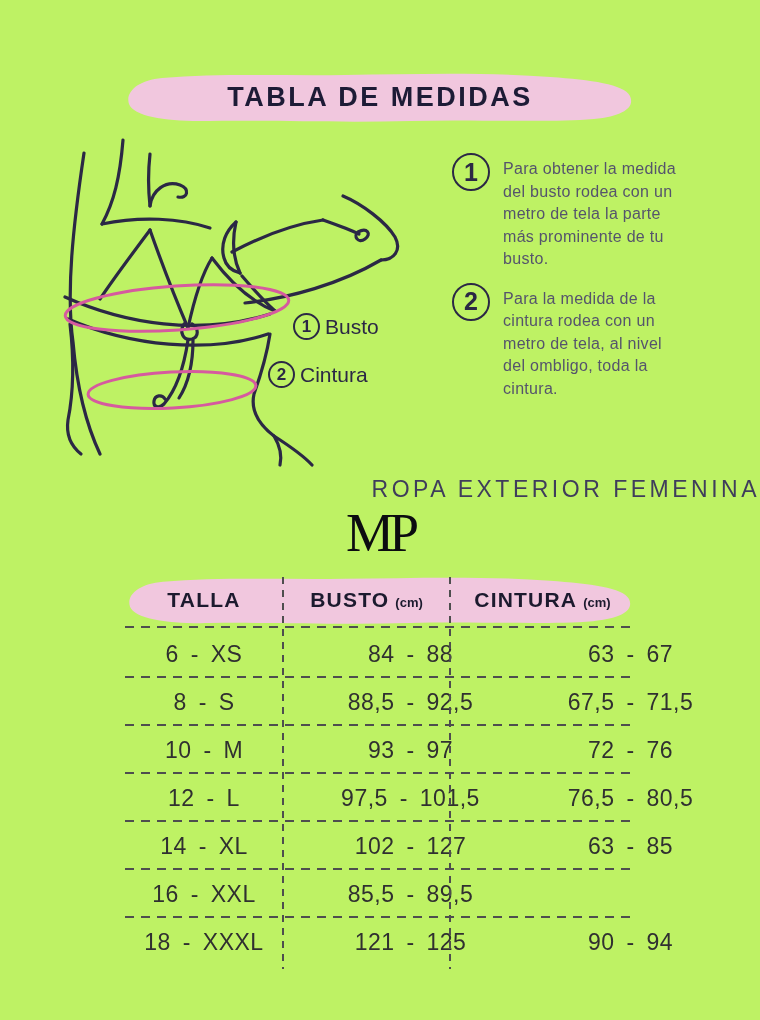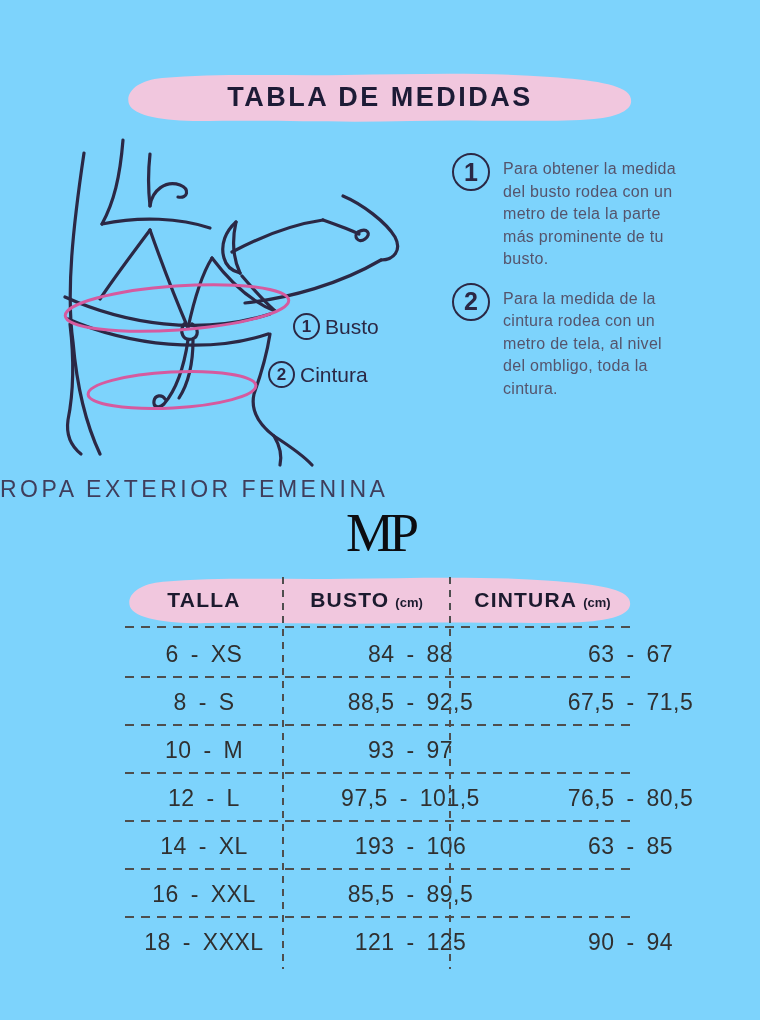--- a/index.html
+++ b/index.html
@@ -2,21 +2,21 @@
 <html><head>
 <meta charset="utf-8">
 <style>
   * { margin: 0; padding: 0; box-sizing: border-box; }
   html, body { background: #ffffff; }
   body { font-family: "Liberation Sans", sans-serif; }
   .page {
     position: relative;
     width: 760px;
     height: 1020px;
-    background: #7dd3fc;
+    background: #bef264;
     overflow: hidden;
   }
 
   
   .title-wrap {
     position: absolute;
     left: 124px; top: 71px;
     width: 512px; height: 52px;
   }
   .blob-svg {
@@ -81,21 +81,21 @@
     letter-spacing: 0.3px;
     color: #55546c;
     padding-top: 5px;
   }
 
   
   .section-heading {
     position: absolute;
     left: 0; top: 476px;
     width: 100%;
-    text-align: left;
+    text-align: right;
     font-size: 23px;
     font-weight: 500;
     letter-spacing: 3.5px;
     color: #3f3d5b;
   }
   .brand {
     position: absolute;
     left: 0; top: 502px;
     width: 100%;
     text-align: center;
@@ -284,29 +284,30 @@
         <div class="td">63 - 67</div>
       </div>
       <div class="trow">
         <div class="td">8 - S</div>
         <div class="td">88,5 - 92,5</div>
         <div class="td">67,5 - 71,5</div>
       </div>
       <div class="trow">
         <div class="td">10 - M</div>
         <div class="td">93 - 97</div>
+        <div class="td">72 - 76</div>
       </div>
       <div class="trow">
         <div class="td">12 - L</div>
         <div class="td">97,5 - 101,5</div>
         <div class="td">76,5 - 80,5</div>
       </div>
       <div class="trow">
         <div class="td">14 - XL</div>
-        <div class="td">193 - 106</div>
+        <div class="td">102 - 127</div>
         <div class="td">63 - 85</div>
       </div>
       <div class="trow">
         <div class="td">16 - XXL</div>
         <div class="td">85,5 - 89,5</div>
       </div>
       <div class="trow">
         <div class="td">18 - XXXL</div>
         <div class="td">121 - 125</div>
         <div class="td">90 - 94</div>

